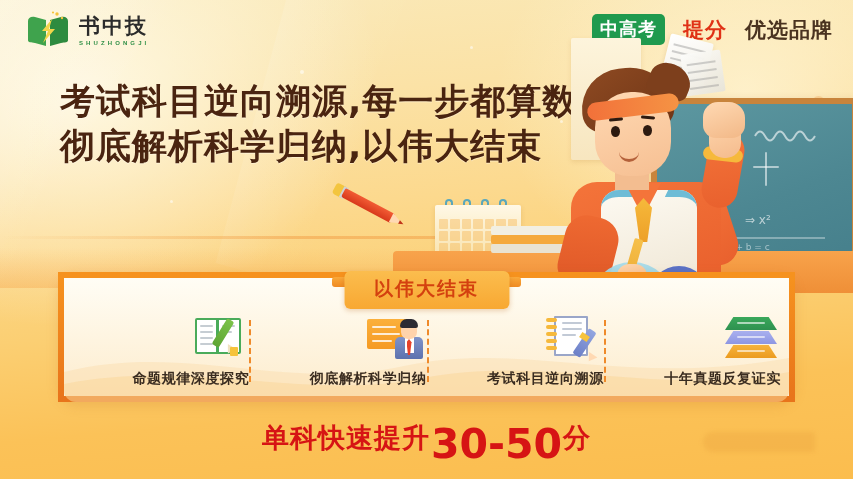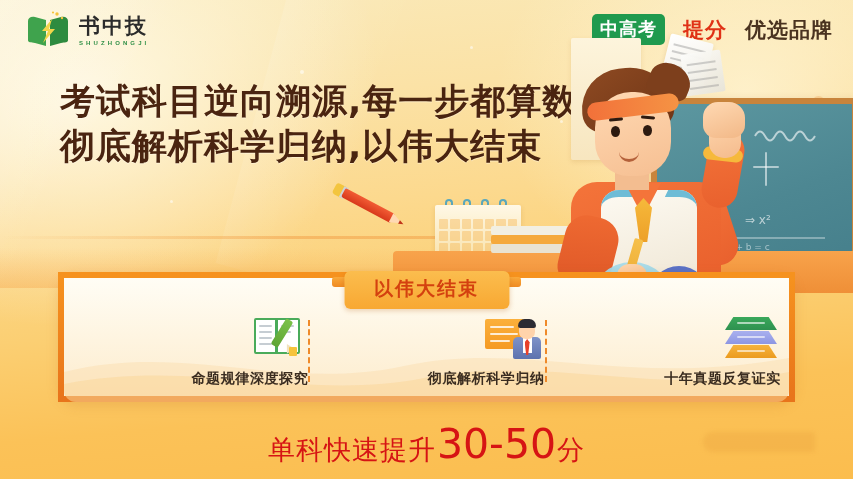--- a/index.html
+++ b/index.html
@@ -205,22 +205,22 @@
   .i3-tip{position:absolute;left:42px;top:40px;width:0;height:0;
     border-left:5px solid transparent;border-right:5px solid transparent;border-top:8px solid #ffd9b3;transform:rotate(34deg);}
 
   
   .i4-layer{position:absolute;left:4px;width:52px;height:13px;
     clip-path:polygon(16% 0,84% 0,100% 100%,0 100%);}
   .i4-line{position:absolute;height:2px;background:rgba(255,255,255,.6);border-radius:1px;}
 
   
   .cta{position:absolute;left:0;right:0;top:420px;display:flex;justify-content:center;
-    align-items:flex-end;color:#d61414;
-    font-family:"DejaVu Sans","Liberation Sans",sans-serif;font-weight:400;}
+    align-items:flex-start;color:#d61414;
+    font-family:"DejaVu Sans","Liberation Sans",sans-serif;font-weight:700;}
   .cta-pre{font-size:27px;letter-spacing:1px;}
   .cta-num{font-size:41px;letter-spacing:0px;margin:0 1px;}
   .cta-suf{font-size:27px;letter-spacing:1px;}
   .watermark{position:absolute;right:38px;top:432px;width:112px;height:20px;
     background:rgba(233,160,60,.30);border-radius:10px 3px 3px 10px;filter:blur(2px);}
 </style>
 </head>
 <body>
 
 <div class="banner">
@@ -422,20 +422,37 @@
         <div class="i2-line" style="left:5px;top:26px;width:20px;"></div>
         <div class="i2-body"></div>
           <div class="i2-shirt"></div>
           <div class="i2-tie"></div>
         <div class="i2-head"></div>
           <div class="i2-hair"></div>
       </div>
       <div class="f-label">彻底解析科学归纳</div>
     </div>
 
+    <div class="feature">
+      <div class="f-icon">
+        <div class="i3-pad"></div>
+        <div class="i3-ring" style="top:4px;"></div>
+          <div class="i3-ring" style="top:11px;"></div>
+        <div class="i3-ring" style="top:18px;"></div>
+          <div class="i3-ring" style="top:25px;"></div>
+        <div class="i3-ring" style="top:32px;"></div>
+        <div class="i3-line" style="left:18px;top:8px;width:20px;"></div>
+        <div class="i3-line" style="left:18px;top:14px;width:20px;"></div>
+        <div class="i3-line" style="left:18px;top:20px;width:14px;"></div>
+        <div class="i3-pencil"></div>
+          <div class="i3-band"></div>
+          <div class="i3-tip"></div>
+      </div>
+      <div class="f-label">考试科目逆向溯源</div>
+    </div>
 
     <div class="feature">
       <div class="f-icon">
         <div class="i4-layer" style="top:3px;background:linear-gradient(180deg,#3aa85a,#2e9150);"></div>
         <div class="i4-line" style="left:16px;top:8px;width:28px;"></div>
         <div class="i4-layer" style="top:17px;background:linear-gradient(180deg,#a9b0ef,#8d96e2);"></div>
         <div class="i4-line" style="left:16px;top:22px;width:28px;"></div>
         <div class="i4-layer" style="top:31px;background:linear-gradient(180deg,#f6b33c,#eb9b1f);"></div>
         <div class="i4-line" style="left:16px;top:36px;width:28px;"></div>
       </div>

